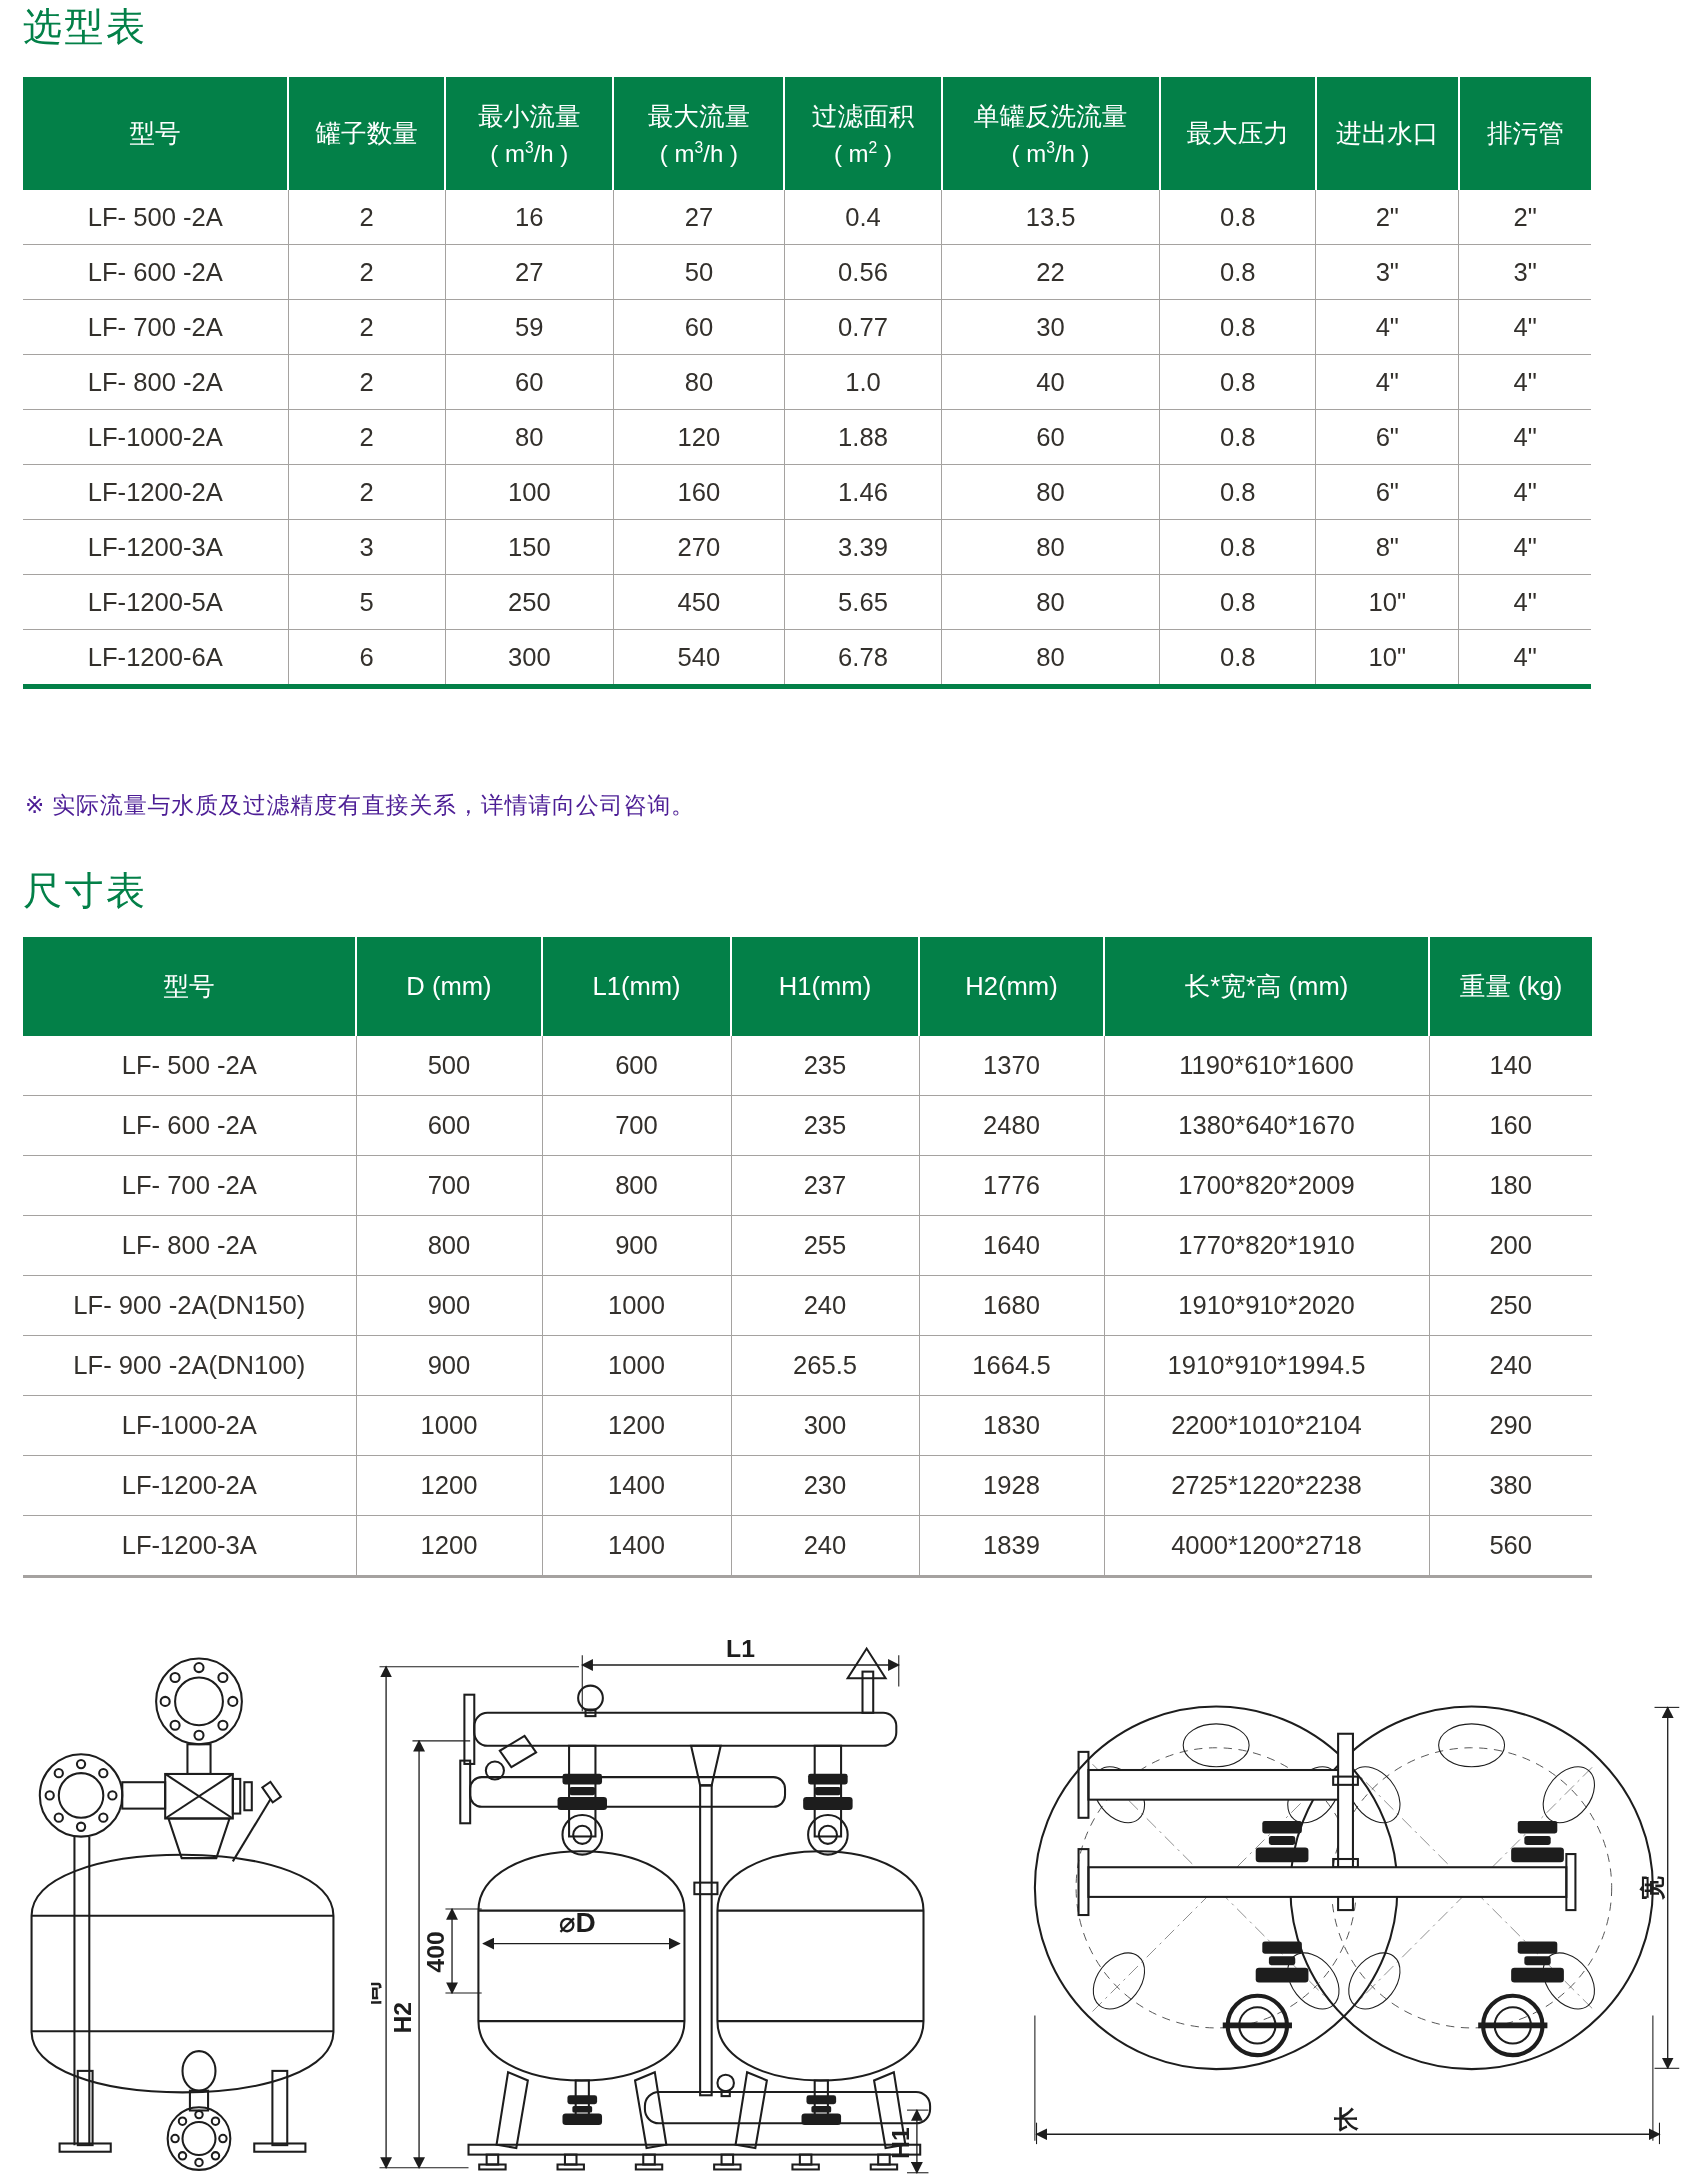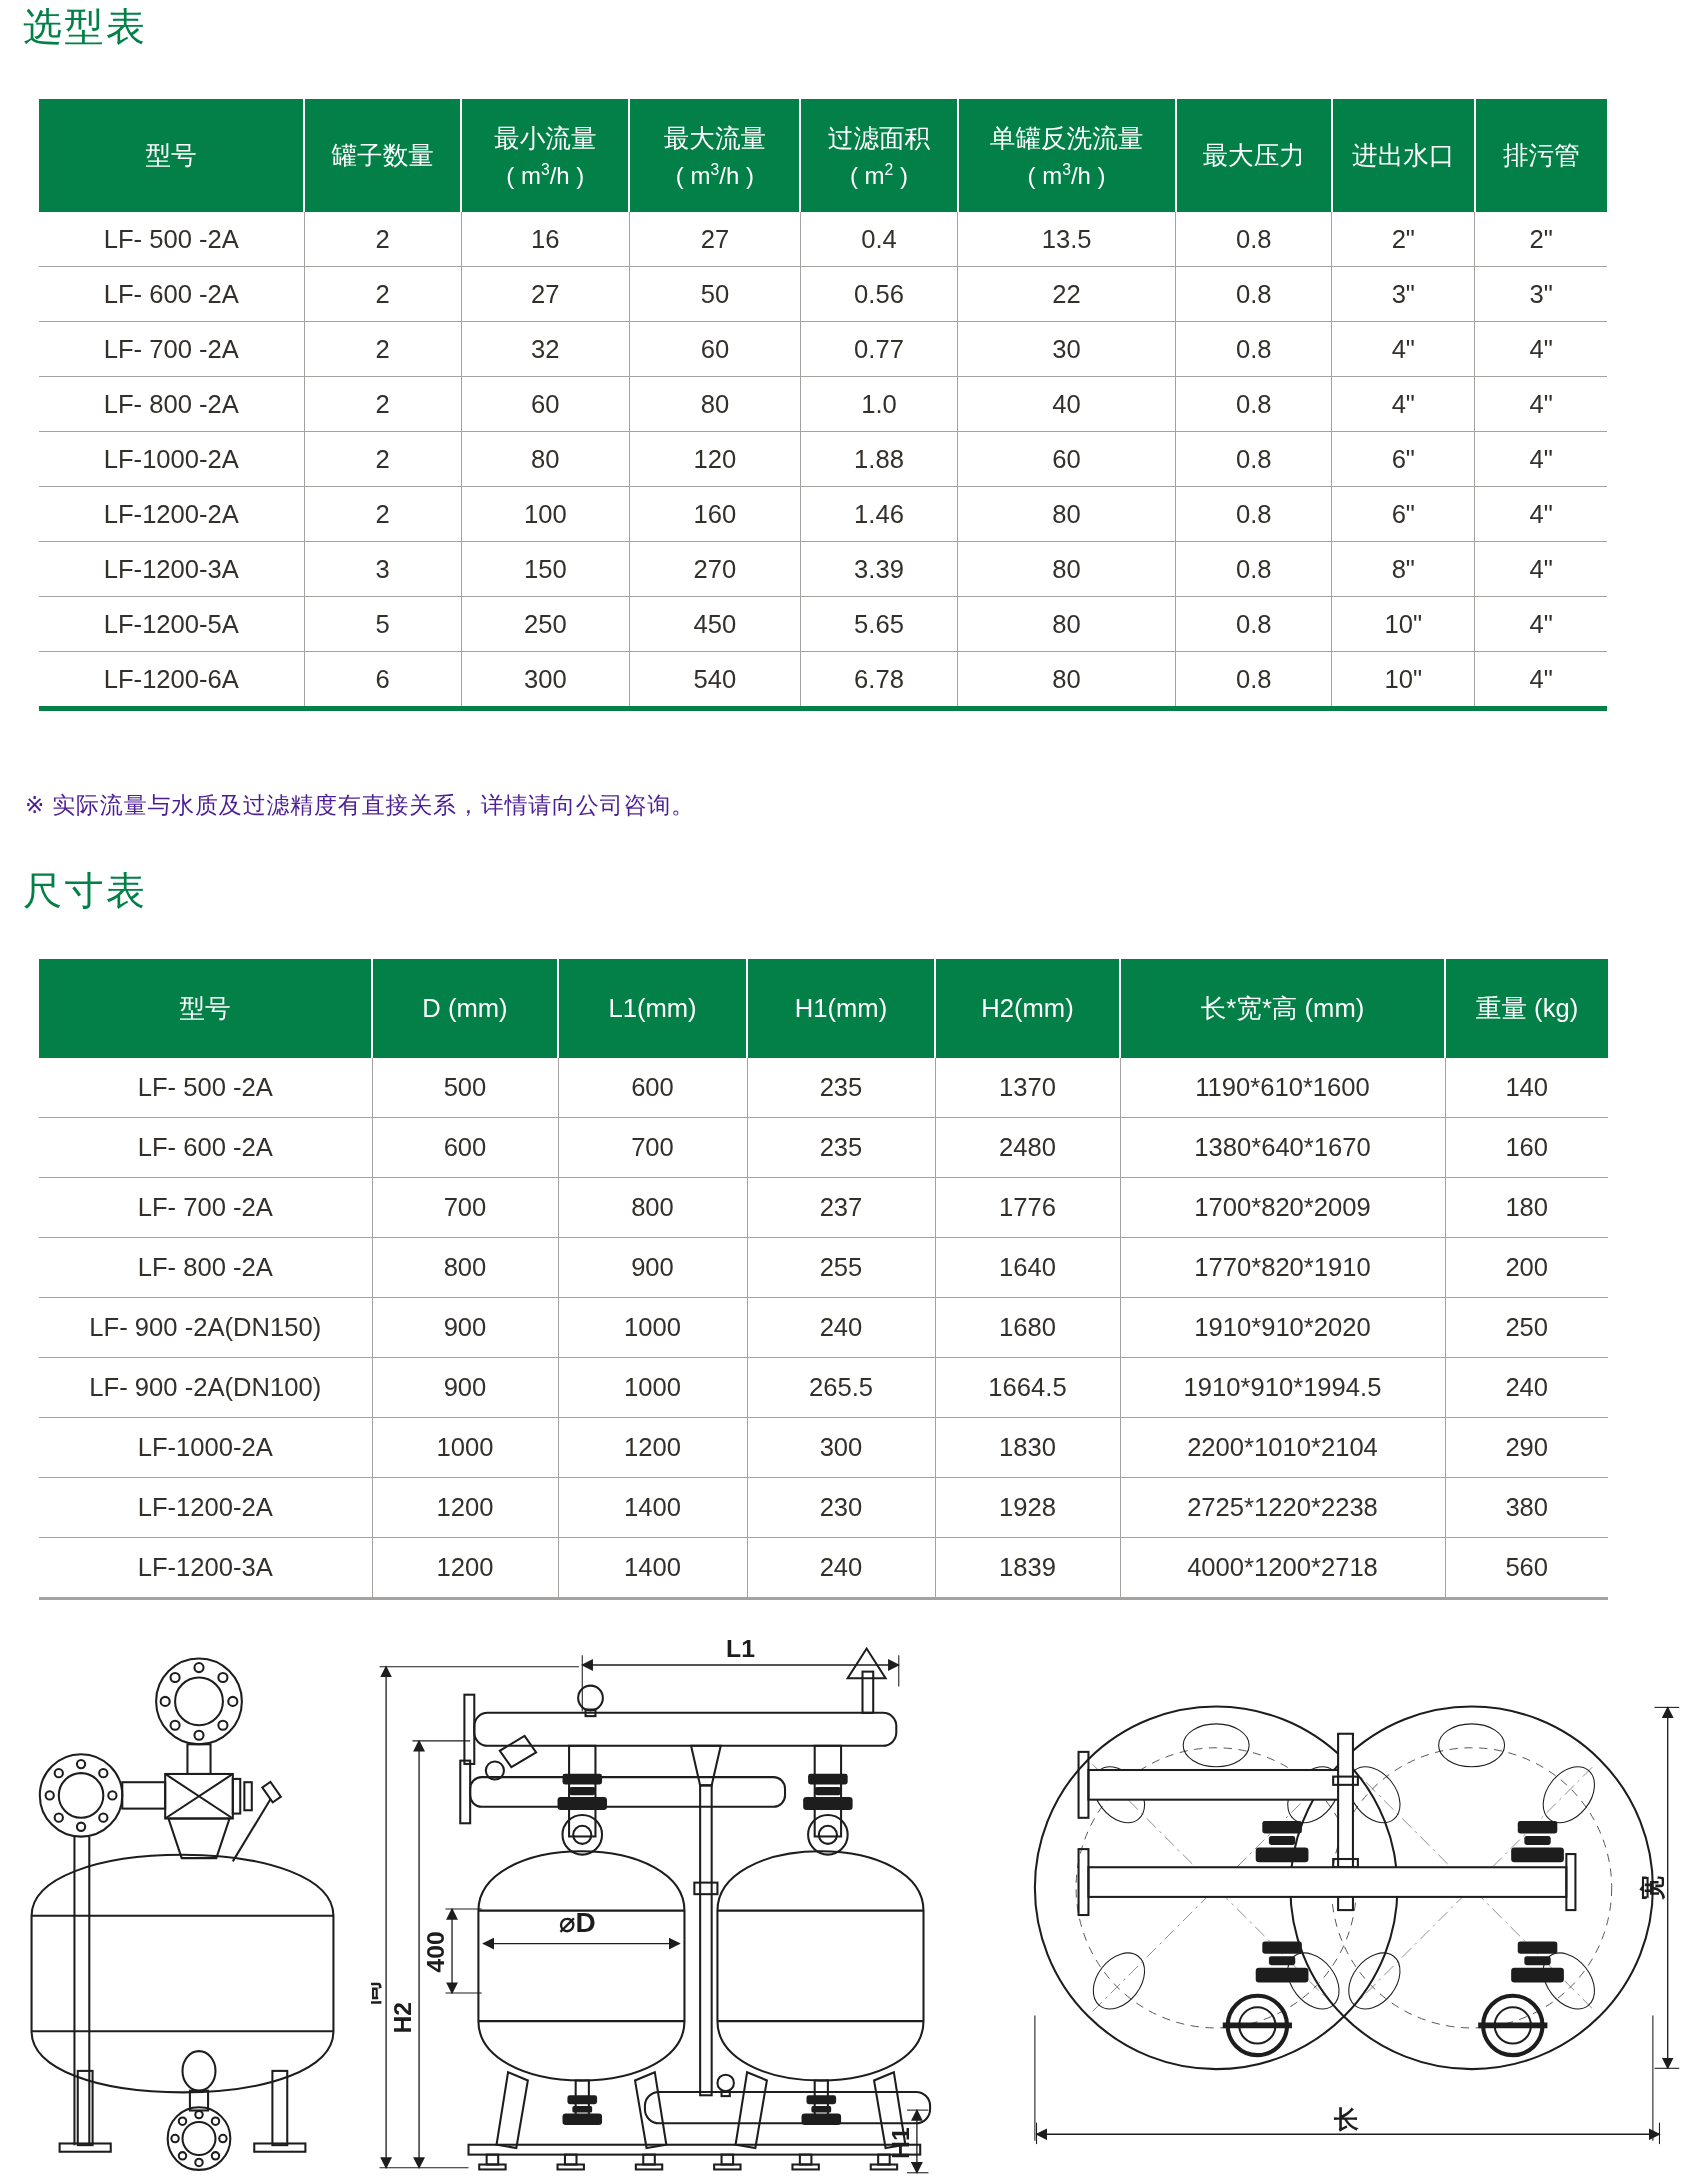--- a/index.html
+++ b/index.html
@@ -15,22 +15,22 @@
     -webkit-font-smoothing:antialiased;
   }
   .page{position:absolute;inset:0;background:#fff;overflow:hidden;}
   .sec-title{
     position:absolute;left:23px;margin:0;
     font-size:39px;font-weight:normal;color:var(--green);letter-spacing:2.5px;
   }
   #t1-title{top:0px;}
   #t2-title{top:864px;}
   table.spec{
-    position:absolute;left:39px;width:1568px;
-    border-collapse:collapse;table-layout:fixed;margin-top:22px;
+    position:absolute;left:23px;width:1568px;
+    border-collapse:collapse;table-layout:fixed;
   }
   #table1{top:77px;}
   #table2{top:937px;}
   th{
     background:var(--green);color:#fff;font-weight:normal;
     border-left:2.5px solid #fff;padding:0;text-align:center;vertical-align:middle;
   }
   th:first-child{border-left:none;}
   #table1 th{height:113px;font-size:25.6px;}
   #table2 th{height:99px;font-size:25.6px;}
@@ -142,21 +142,21 @@
           <td>50</td>
           <td>0.56</td>
           <td>22</td>
           <td>0.8</td>
           <td>3"</td>
           <td>3"</td>
         </tr>
         <tr>
           <td>LF- 700 -2A</td>
           <td>2</td>
-          <td>32</td>
+          <td>59</td>
           <td>60</td>
           <td>0.77</td>
           <td>30</td>
           <td>0.8</td>
           <td>4"</td>
           <td>4"</td>
         </tr>
         <tr>
           <td>LF- 800 -2A</td>
           <td>2</td>

